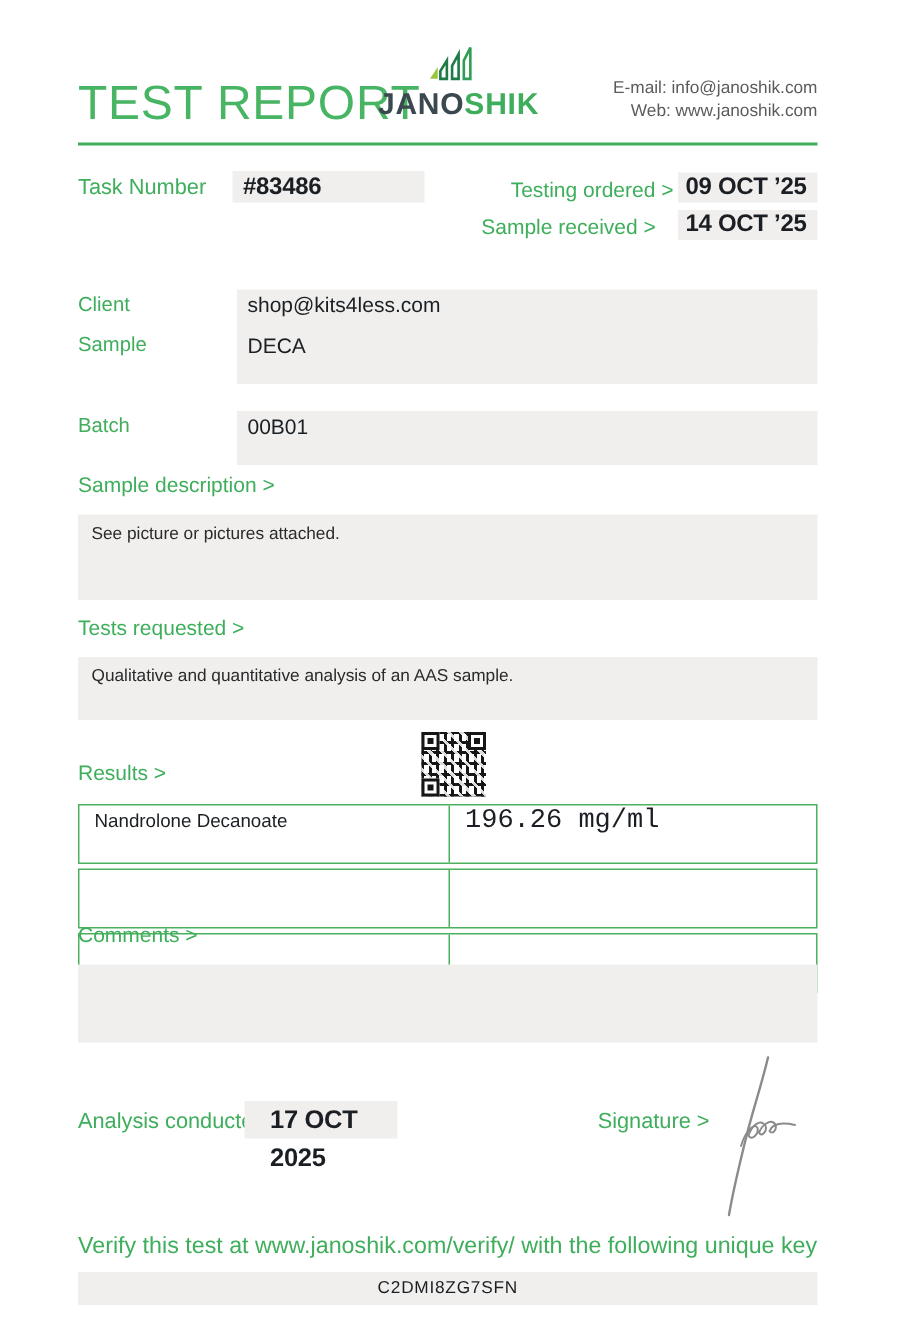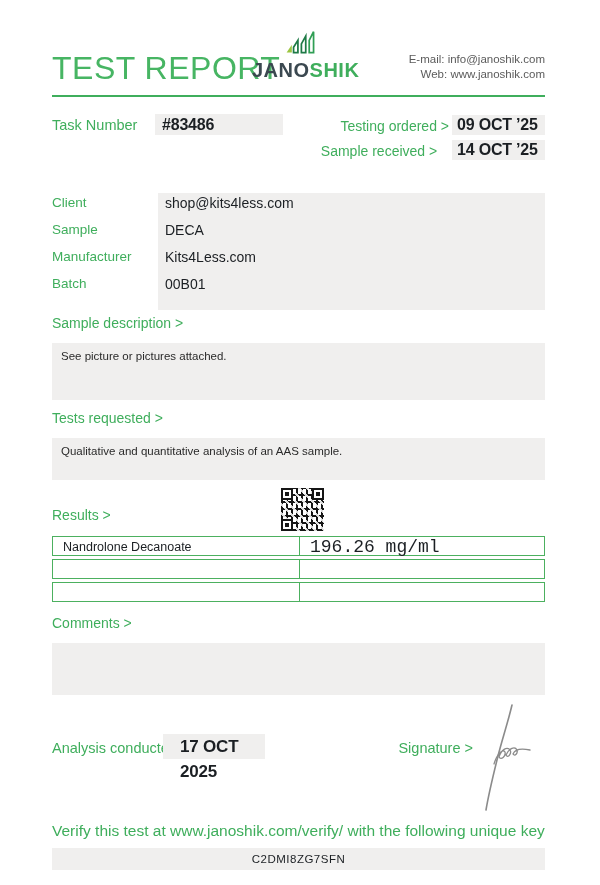--- a/index.html
+++ b/index.html
@@ -55,21 +55,21 @@
   .qr { position:absolute; left:281px; top:488px; width:43px; height:43px; background:
         repeating-linear-gradient(45deg, rgba(255,255,255,.85) 0 2px, transparent 2px 6px),
         repeating-linear-gradient(90deg, #161616 0 2px, transparent 2px 5px),
         repeating-linear-gradient(0deg, #161616 0 2px, #fff 2px 7px); }
   .finder { position:absolute; width:12px; height:12px; border:2px solid #161616; background:#fff; }
   .finder::after { content:""; position:absolute; left:2px; top:2px; width:4px; height:4px; background:#161616; }
   .f-tl { left:0; top:0; } .f-tr { right:0; top:0; } .f-bl { left:0; bottom:0; }
 
   
   .rtable { position:absolute; left:52px; top:536px; width:493px; }
-  .rrow { display:flex; height:20px; border:1.5px solid var(--border-green,#4cb05f);
+  .rrow { display:flex; height:40px; border:1.5px solid var(--border-green,#4cb05f);
           margin-bottom:3px; background:#fff; }
   .rcell-a { width:247px; border-right:1.5px solid var(--border-green,#4cb05f);
              font-size:12.5px; color:var(--text-dark,#1b1f23); line-height:21px; padding-left:10px; }
   .rcell-b { flex:1; font-size:18px; color:var(--text-dark,#1b1f23); line-height:21px; padding-left:10px;font-family:Liberation Mono, monospace; }
 
   
   .analysis-label { position:absolute; left:52px; top:740px; font-size:14.5px; }
   .analysis-box { position:absolute; left:163px; top:734px; width:102px; height:25px;
                   background:var(--box-gray,#f0efee); font-size:17px; font-weight:bold;
                   color:var(--text-dark,#1b1f23); line-height:25px; padding-left:17px; letter-spacing:-.2px; }
@@ -117,24 +117,20 @@
   <div class="date-box db-2">14 OCT ’25</div>
 
   <div class="field-row fr-0">
     <span class="field-label green-label">Client</span>
     <span class="field-bar">shop@kits4less.com</span>
   </div>
   <div class="field-row fr-1">
     <span class="field-label green-label">Sample</span>
     <span class="field-bar">DECA</span>
   </div>
-  <div class="field-row fr-2">
-    <span class="field-label green-label">Manufacturer</span>
-    <span class="field-bar">Kits4Less.com</span>
-  </div>
   <div class="field-row fr-3">
     <span class="field-label green-label">Batch</span>
     <span class="field-bar">00B01</span>
   </div>
 
   <div class="sec-heading sh-desc">Sample description &gt;</div>
   <div class="sec-box box-desc">See picture or pictures attached.</div>
 
   <div class="sec-heading sh-tests">Tests requested &gt;</div>
   <div class="sec-box box-tests">Qualitative and quantitative analysis of an AAS sample.</div>

